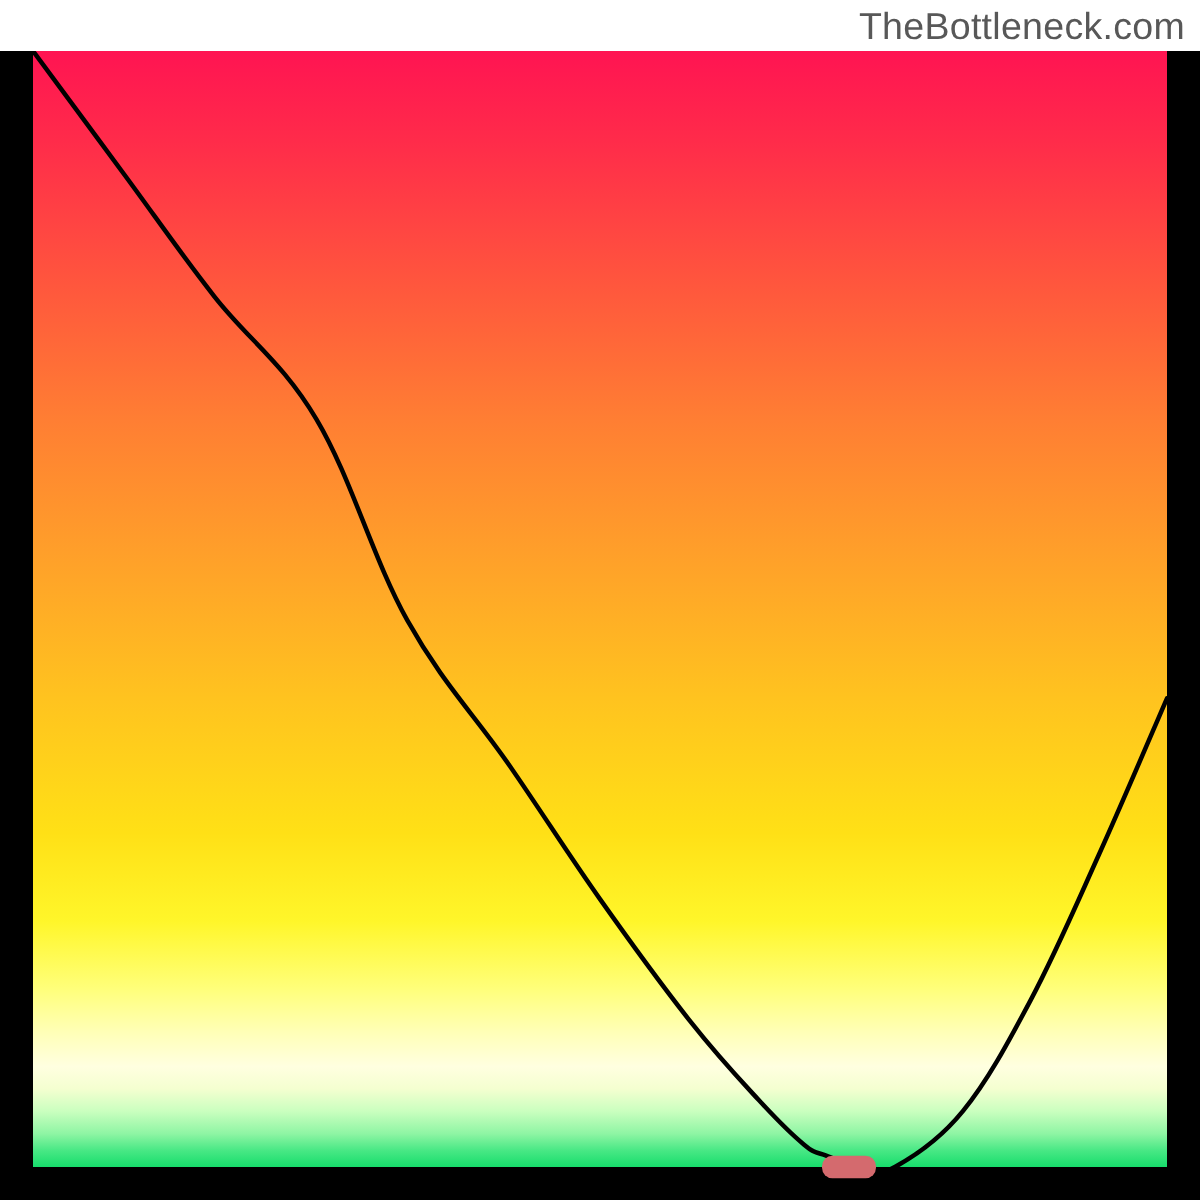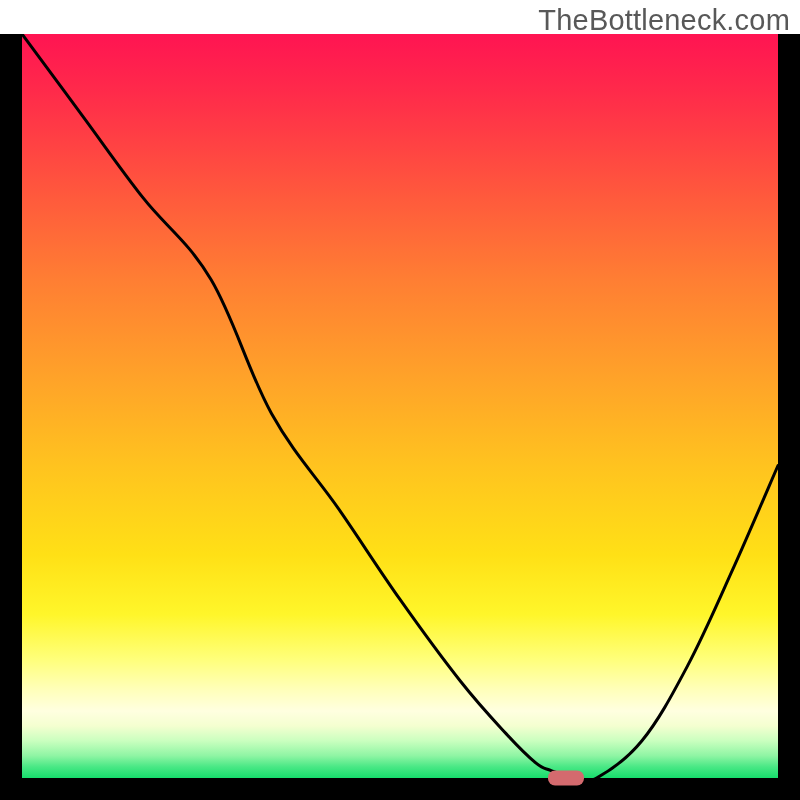--- a/index.html
+++ b/index.html
@@ -14,21 +14,21 @@
   .wrap {
     position: relative;
     width: 800px;
     height: 800px;
   }
   .watermark {
     position: absolute;
     top: 4px;
     right: 10px;
     color: #585858;
-    font-size: 29px;
+    font-size: 25px;
     font-weight: 500;
     letter-spacing: 0.2px;
     z-index: 5;
   }
   .frame {
     position: absolute;
     left: 0;
     top: 34px;
     width: 800px;
     height: 766px;

